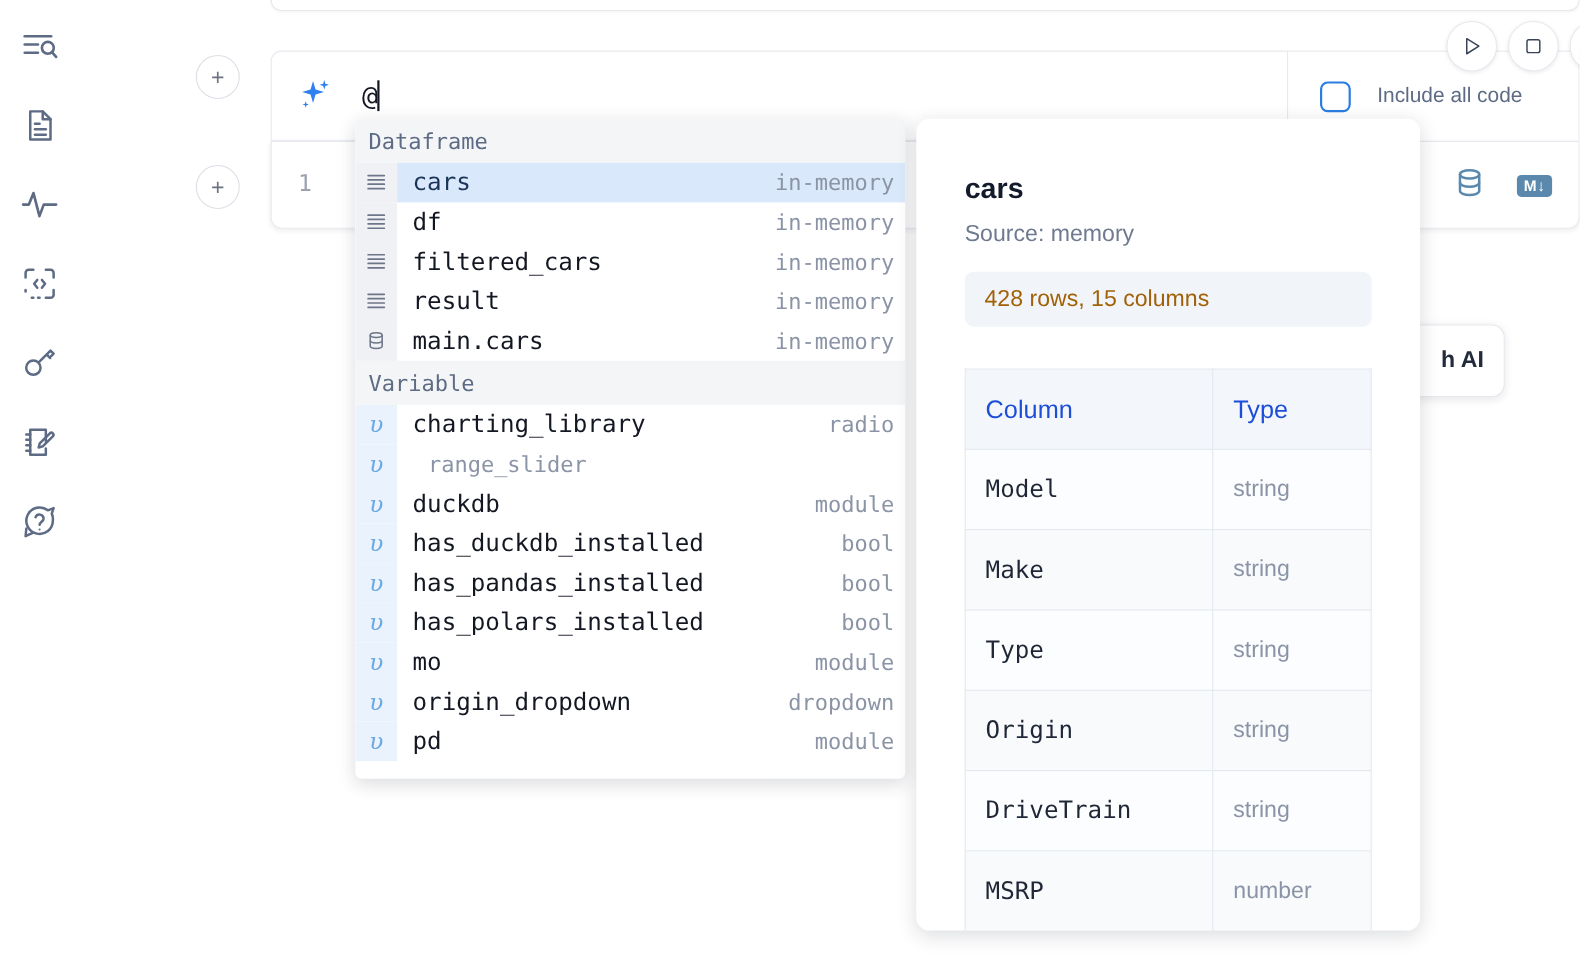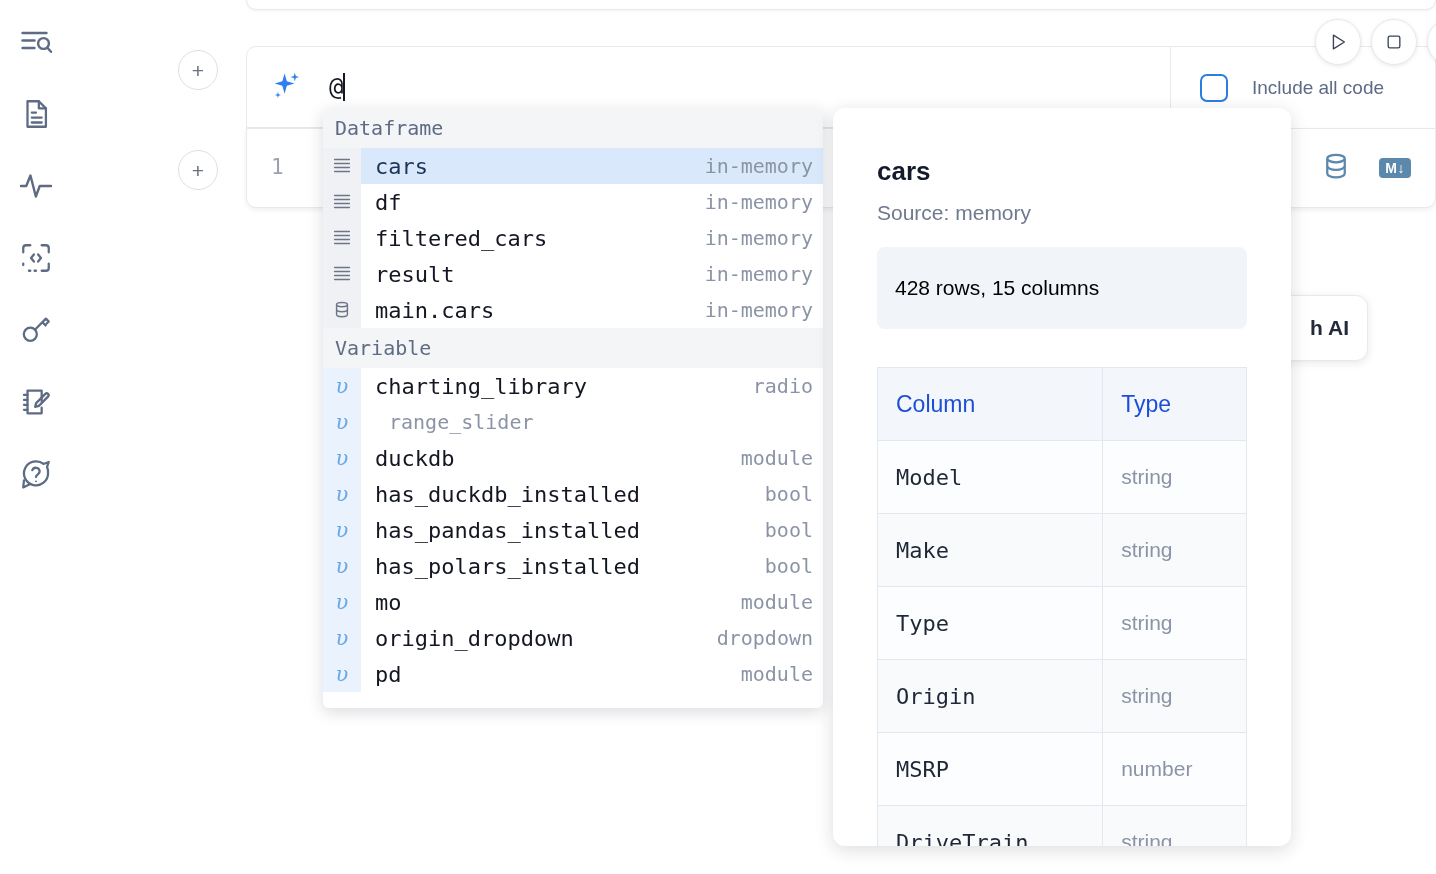--- a/index.html
+++ b/index.html
@@ -189,21 +189,21 @@
     padding: 48px 44px 0 44px;
     overflow: hidden;
   }
   .detail-title {
     font-size: 26px; font-weight: 700; color: #131a2b;
     margin-bottom: 14px;
   }
   .detail-source { font-size: 21px; color: #6f7a8f; margin-bottom: 22px; }
   .detail-badge {
     background: #f1f4f9; border-radius: 8px;
-    padding: 29px 18px; font-size: 21px; color: #000000;
+    padding: 13px 18px; font-size: 21px; color: #a16207;
     margin-bottom: 38px;
   }
   .dtable { width: 100%; border-collapse: collapse; }
   .dtable th, .dtable td {
     border: 1px solid #e3e8ef;
     text-align: left;
     padding: 16px 18px;
     height: 73px;
   }
   .dtable th {
@@ -510,24 +510,24 @@
           </tr>
           <tr>
             <td class="col-name">Type</td>
             <td class="col-type">string</td>
           </tr>
           <tr>
             <td class="col-name">Origin</td>
             <td class="col-type">string</td>
           </tr>
           <tr>
+            <td class="col-name">DriveTrain</td>
+            <td class="col-type">string</td>
+          </tr>
+          <tr>
             <td class="col-name">MSRP</td>
             <td class="col-type">number</td>
           </tr>
-          <tr>
-            <td class="col-name">DriveTrain</td>
-            <td class="col-type">string</td>
-          </tr>
         </tbody>
     </table>
   </div>
 
 </div>
 
 </body></html>

